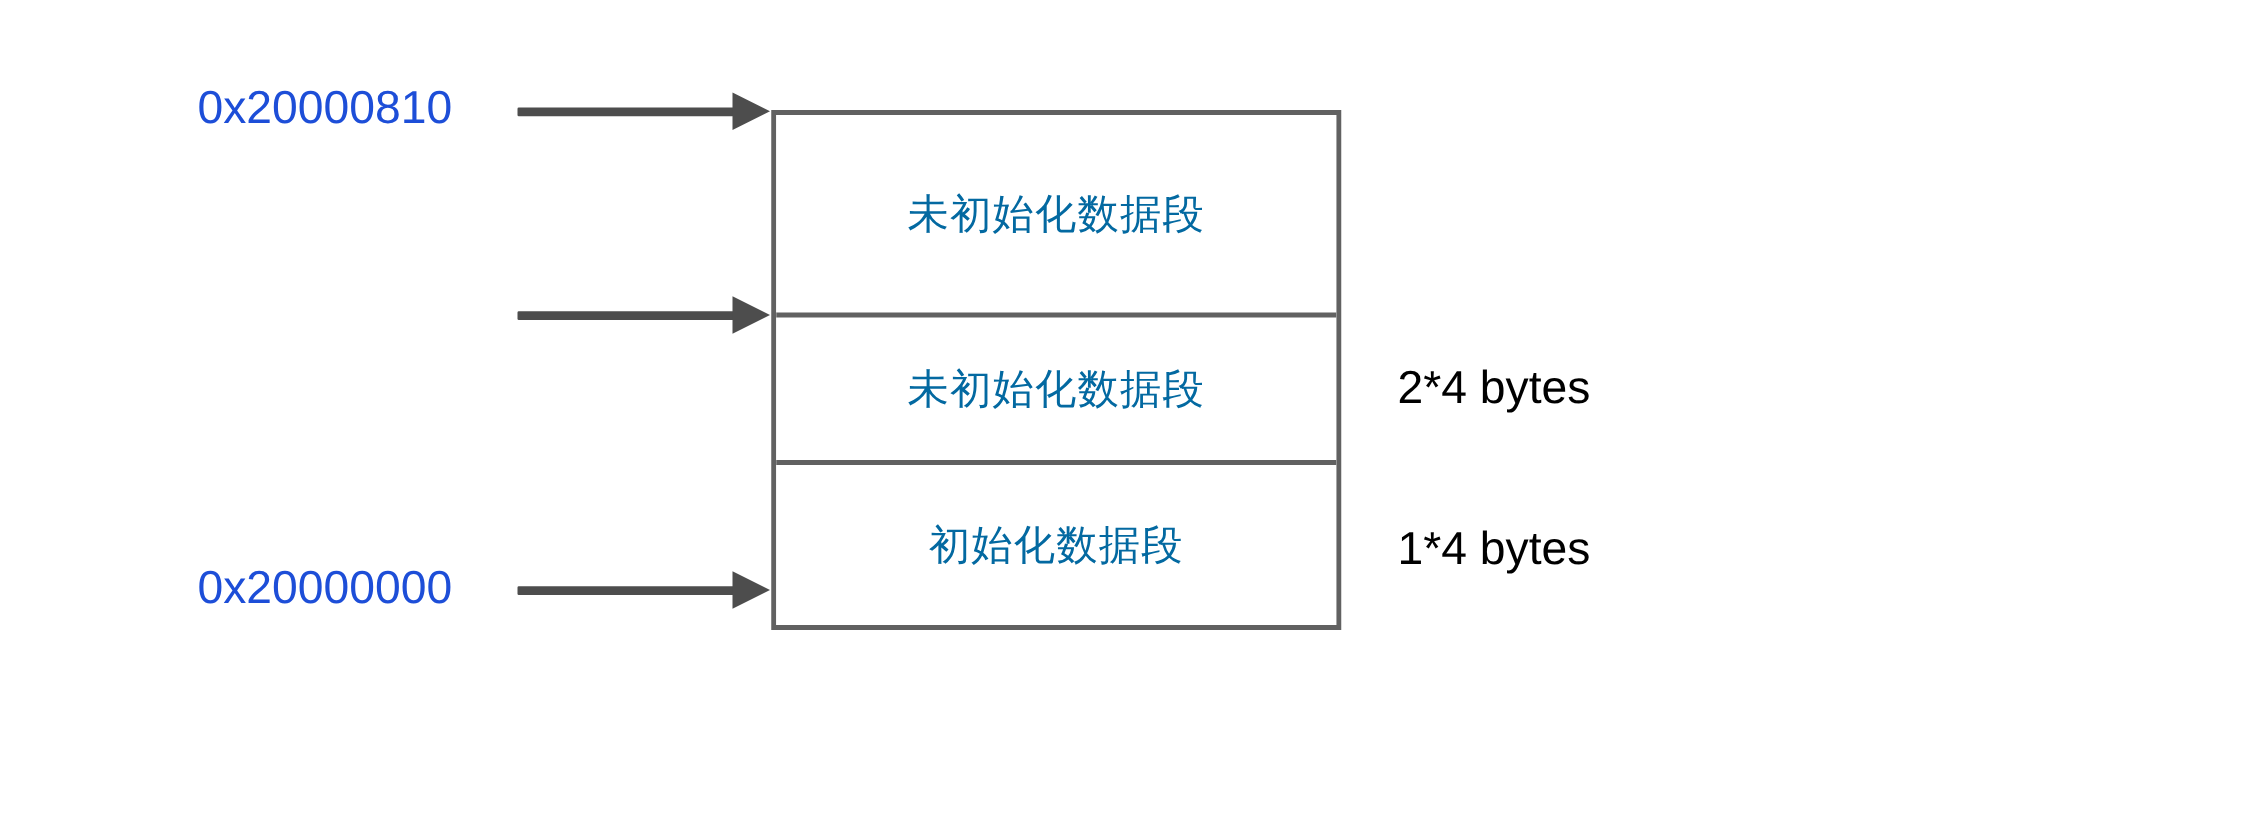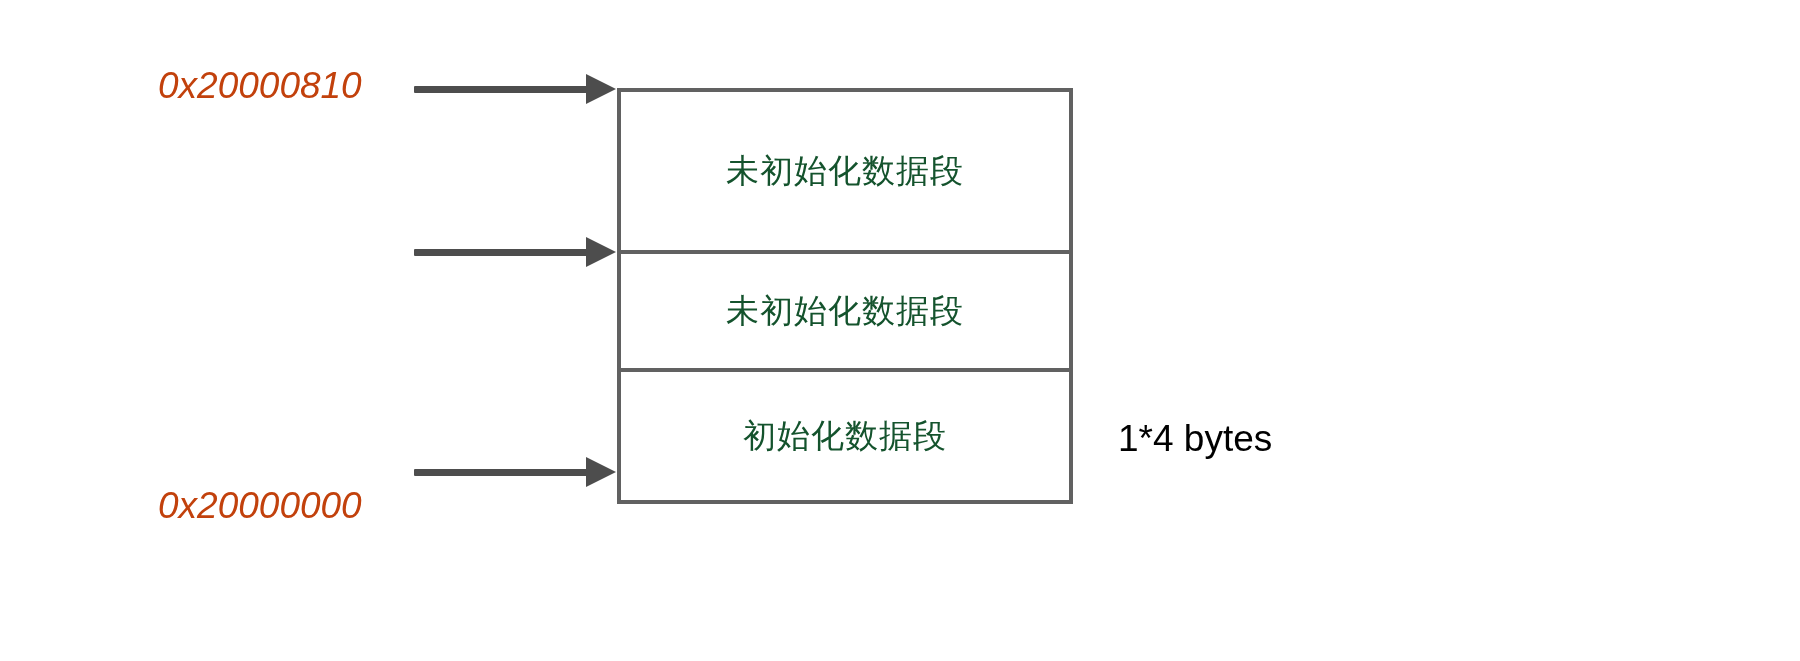--- a/index.html
+++ b/index.html
@@ -15,29 +15,28 @@
     width: 1800px;
     height: 661px;
     background: #ffffff;
     overflow: hidden;
   }
 
   
   .addr {
     position: absolute;
     font-size: 37px;
-    color: #c2410c;
+    color: #1d4ed8;
     white-space: nowrap;
     letter-spacing: 0px;
     line-height: 1;
-    font-style: italic;
   }
   #addr-top    { left: 158px; top: 67px; }
   #addr-mid    { left: 158px; top: 231px; }
-  #addr-bottom { left: 158px; top: 451px; margin-top: 36px; }
+  #addr-bottom { left: 158px; top: 451px; }
 
   
   .arrow {
     position: absolute;
     height: 30px;
   }
   .arrow .shaft {
     position: absolute;
     left: 0;
     top: 12px;
@@ -82,21 +81,21 @@
     background: #ffffff;
   }
   .seg + .seg {
     border-top: 4px solid #616161;
   }
   #seg-bss      { height: 158px; }
   #seg-uninit   { height: 118px; }
   #seg-init     { height: 132px; }
   .seg-label {
     font-size: 33px;
-    color: #14532d;
+    color: #0369a1;
     letter-spacing: 1px;
     white-space: nowrap;
   }
 
   
   .size-note {
     position: absolute;
     font-size: 37px;
     color: #000000;
     white-space: nowrap;
@@ -139,16 +138,17 @@
     <div class="seg" id="seg-uninit">
       <span class="seg-label">未初始化数据段</span>
     </div>
 
     <div class="seg" id="seg-init">
       <span class="seg-label">初始化数据段</span>
     </div>
 
   </div>
 
+  <div class="size-note" id="size-uninit">2*4 bytes</div>
 
   <div class="size-note" id="size-init">1*4 bytes</div>
 
 </div>
 
 </body></html>

